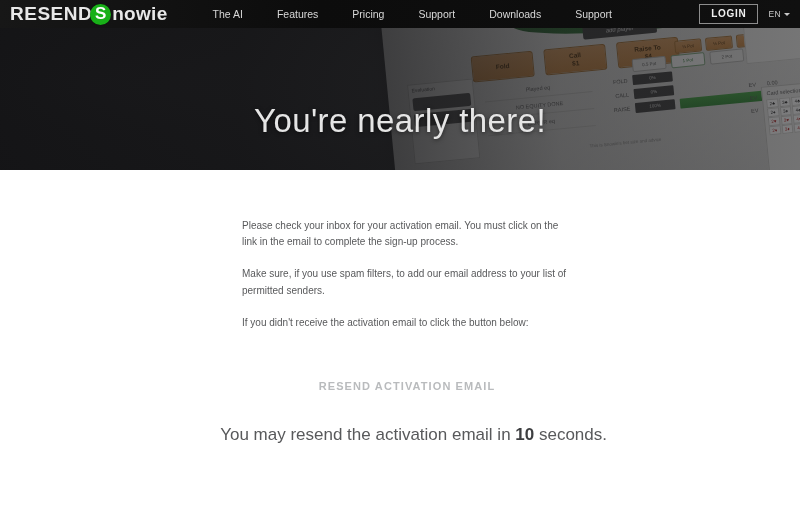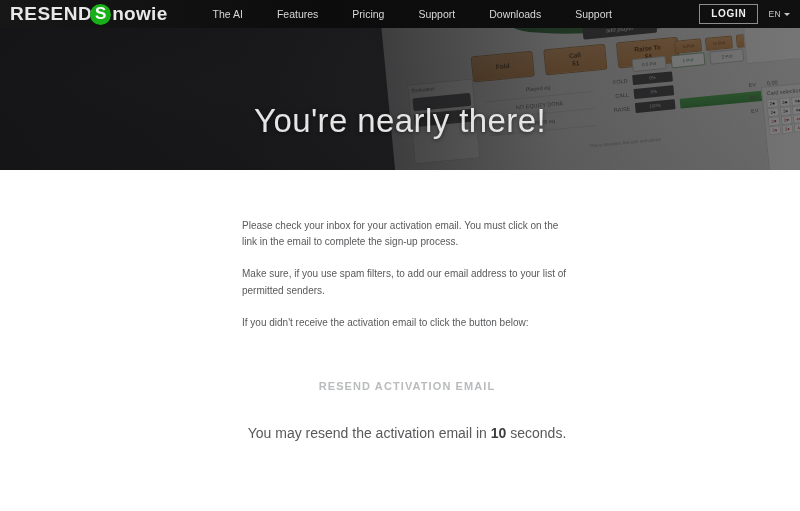--- a/index.html
+++ b/index.html
@@ -236,24 +236,24 @@
     border: none;
     color: #b9bbbd;
     font-size: 11px;
     font-weight: bold;
     letter-spacing: 1.1px;
     cursor: default;
     padding: 6px 10px;
     margin-top: 8px;
   }
   .countdown {
-    text-align: center;
+    text-align: right;
     margin-top: 27px;
     color: #58595b;
-    font-size: 14px;
+    font-size: 17px;
     width: 400px;
     margin-left: 207px;
   }
   .countdown b { font-weight: bold; color: #3d3e40; }
 </style>
 </head>
 <body>
 
 <div class="header">
 

